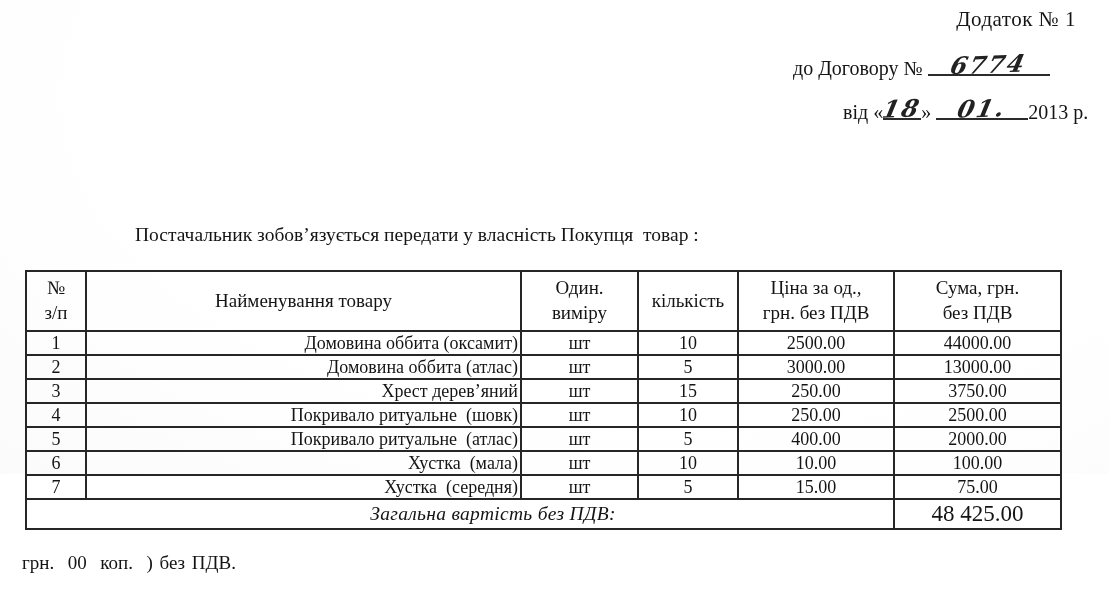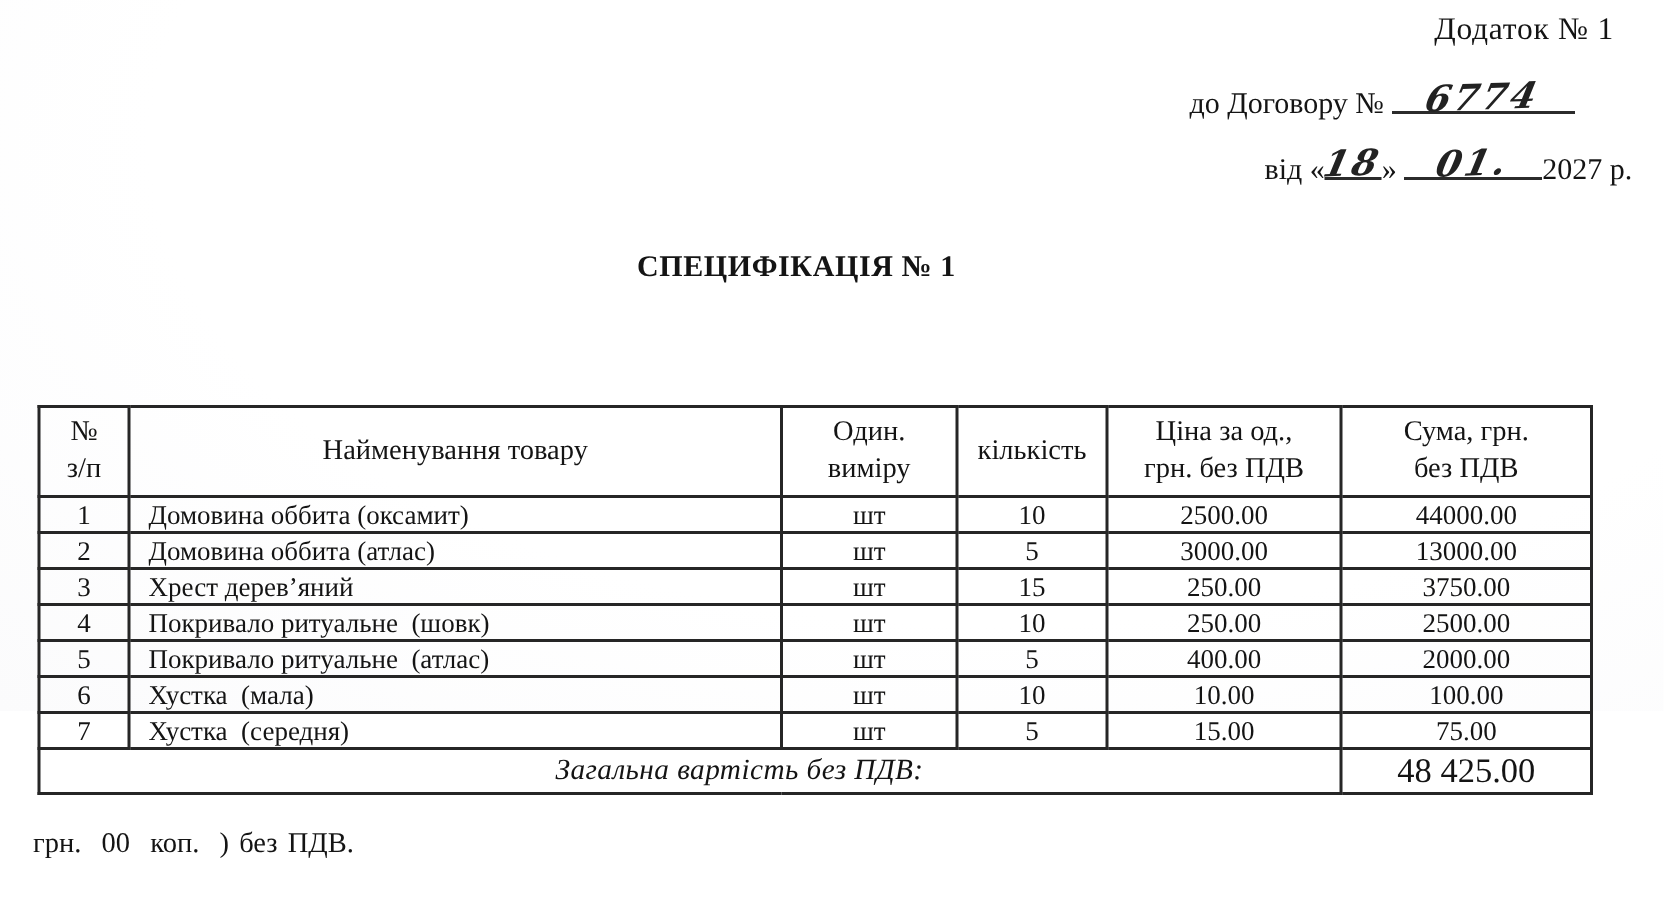--- a/index.html
+++ b/index.html
@@ -58,21 +58,21 @@
     border:2px solid #262626; padding:0 2px;
   }
   table.spec th {
     font-weight:normal; font-size:19px; text-align:center;
     white-space:pre-line; line-height:1.3; height:60px;
   }
   table.spec tbody td {
     height:24px; font-size:18px; text-align:center; line-height:1.05;
   }
   table.spec td.name-cell {
-    text-align:left; padding-left:12px; white-space:pre-wrap;
+    text-align:right; padding-left:12px; white-space:pre-wrap;
   }
   table.spec tr.total-row td { height:30px; font-size:23px; }
   .total-label-cell {
     text-align:left; font-style:italic; padding-left:68px !important;
     font-size:19.5px !important; letter-spacing:0.3px;
   }
   .summary {
     position:absolute; top:548px; left:22px; width:1075px;
     font-size:19px; line-height:30px;
   }
@@ -88,25 +88,25 @@
 
   <div class="appendix">Додаток № 1</div>
 
   <div class="contract-line">
     <span>до Договору №</span>
     <span class="blank contract-no"><span class="hand">6774</span></span>
   </div>
 
   <div class="date-line">
     <span>від «</span><span class="blank day"><span class="hand">18</span></span><span>»</span>
-    <span class="blank month"><span class="hand">01.</span></span><span>2027 р.</span>
+    <span class="blank month"><span class="hand">01.</span></span><span>2013 р.</span>
   </div>
 
-  <div class="doc-title">СПЕЦИФІКАЦІЯ № 1</div>
 
+  <div class="intro">Постачальник зобов’язується передати у власність Покупця  товар :</div>
 
   <table class="spec">
     <colgroup>
       <col style="width:60px">
         <col style="width:435px">
         <col style="width:117px">
       <col style="width:100px">
         <col style="width:156px">
         <col style="width:167px">
     </colgroup>

